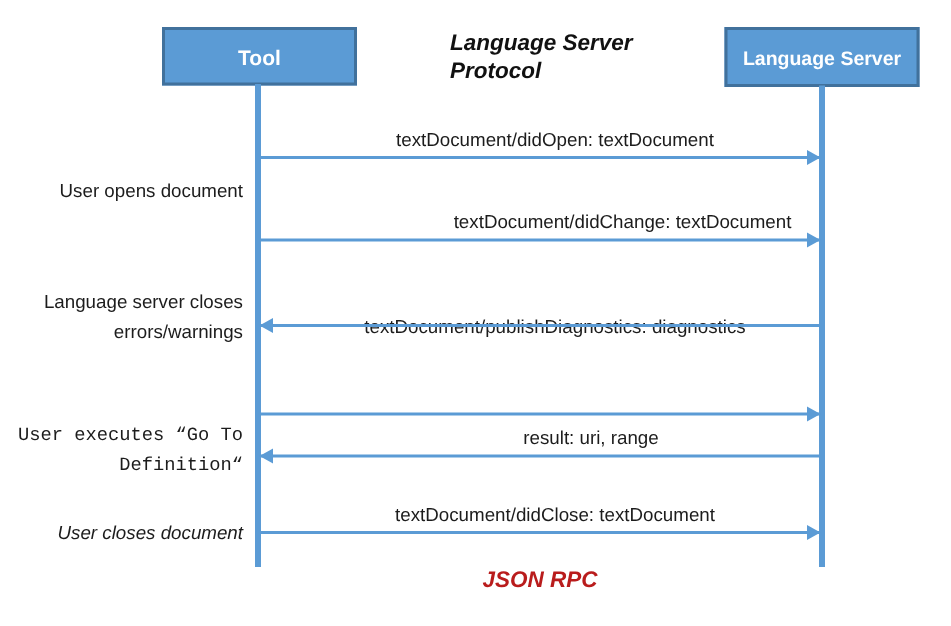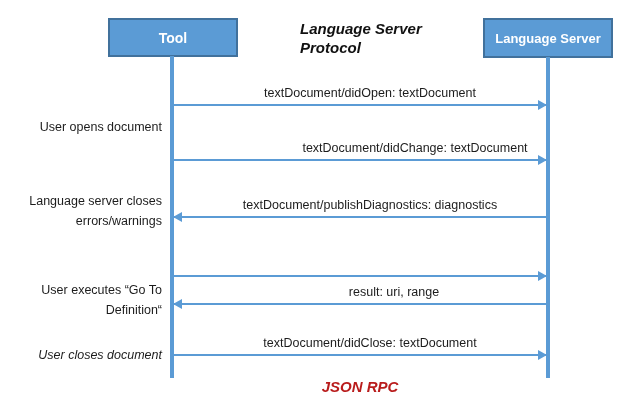--- a/index.html
+++ b/index.html
@@ -46,30 +46,30 @@
     content:"";position:absolute;left:-1px;top:-4px;
     border-right:9px solid #5B9BD5;border-top:5px solid transparent;border-bottom:5px solid transparent;
   }
   #arrow-0{top:104px;} #arrow-1{top:159px;} #arrow-2{top:216px;}
   #arrow-3{top:275px;} #arrow-4{top:303px;} #arrow-5{top:354px;}
   
   .msg-label{
     position:absolute;left:174px;width:392px;height:16px;
     text-align:center;font-size:12.5px;line-height:16px;color:#1c1c1c;
   }
-  #msg-0{top:85px;} #msg-1{top:140px;padding-left:45px;} #msg-2{top:197px;}
+  #msg-0{top:85px;} #msg-1{top:140px;padding-left:45px;} #msg-2{top:210px;}
   #msg-3{top:256px;} #msg-4{top:284px;padding-left:24px;} #msg-5{top:335px;}
   
   .act-label{
     position:absolute;left:6px;width:156px;
     text-align:right;font-size:12.5px;line-height:20px;
     white-space:pre-line;color:#1c1c1c;
   }
   #act-0{top:97px;margin-top:20px;} #act-1{top:150px;} #act-2{top:191px;}
-  #act-3{top:280px;} #act-4{top:345px;font-style:italic;}
+  #act-3{top:280px;font-family:Liberation Mono, monospace;} #act-4{top:345px;font-style:italic;}
 </style>
 </head>
 <body>
 
 <div id="stage">
 
   <div class="actor-box" id="actor-tool">
     <span>Tool</span>
   </div>
 

